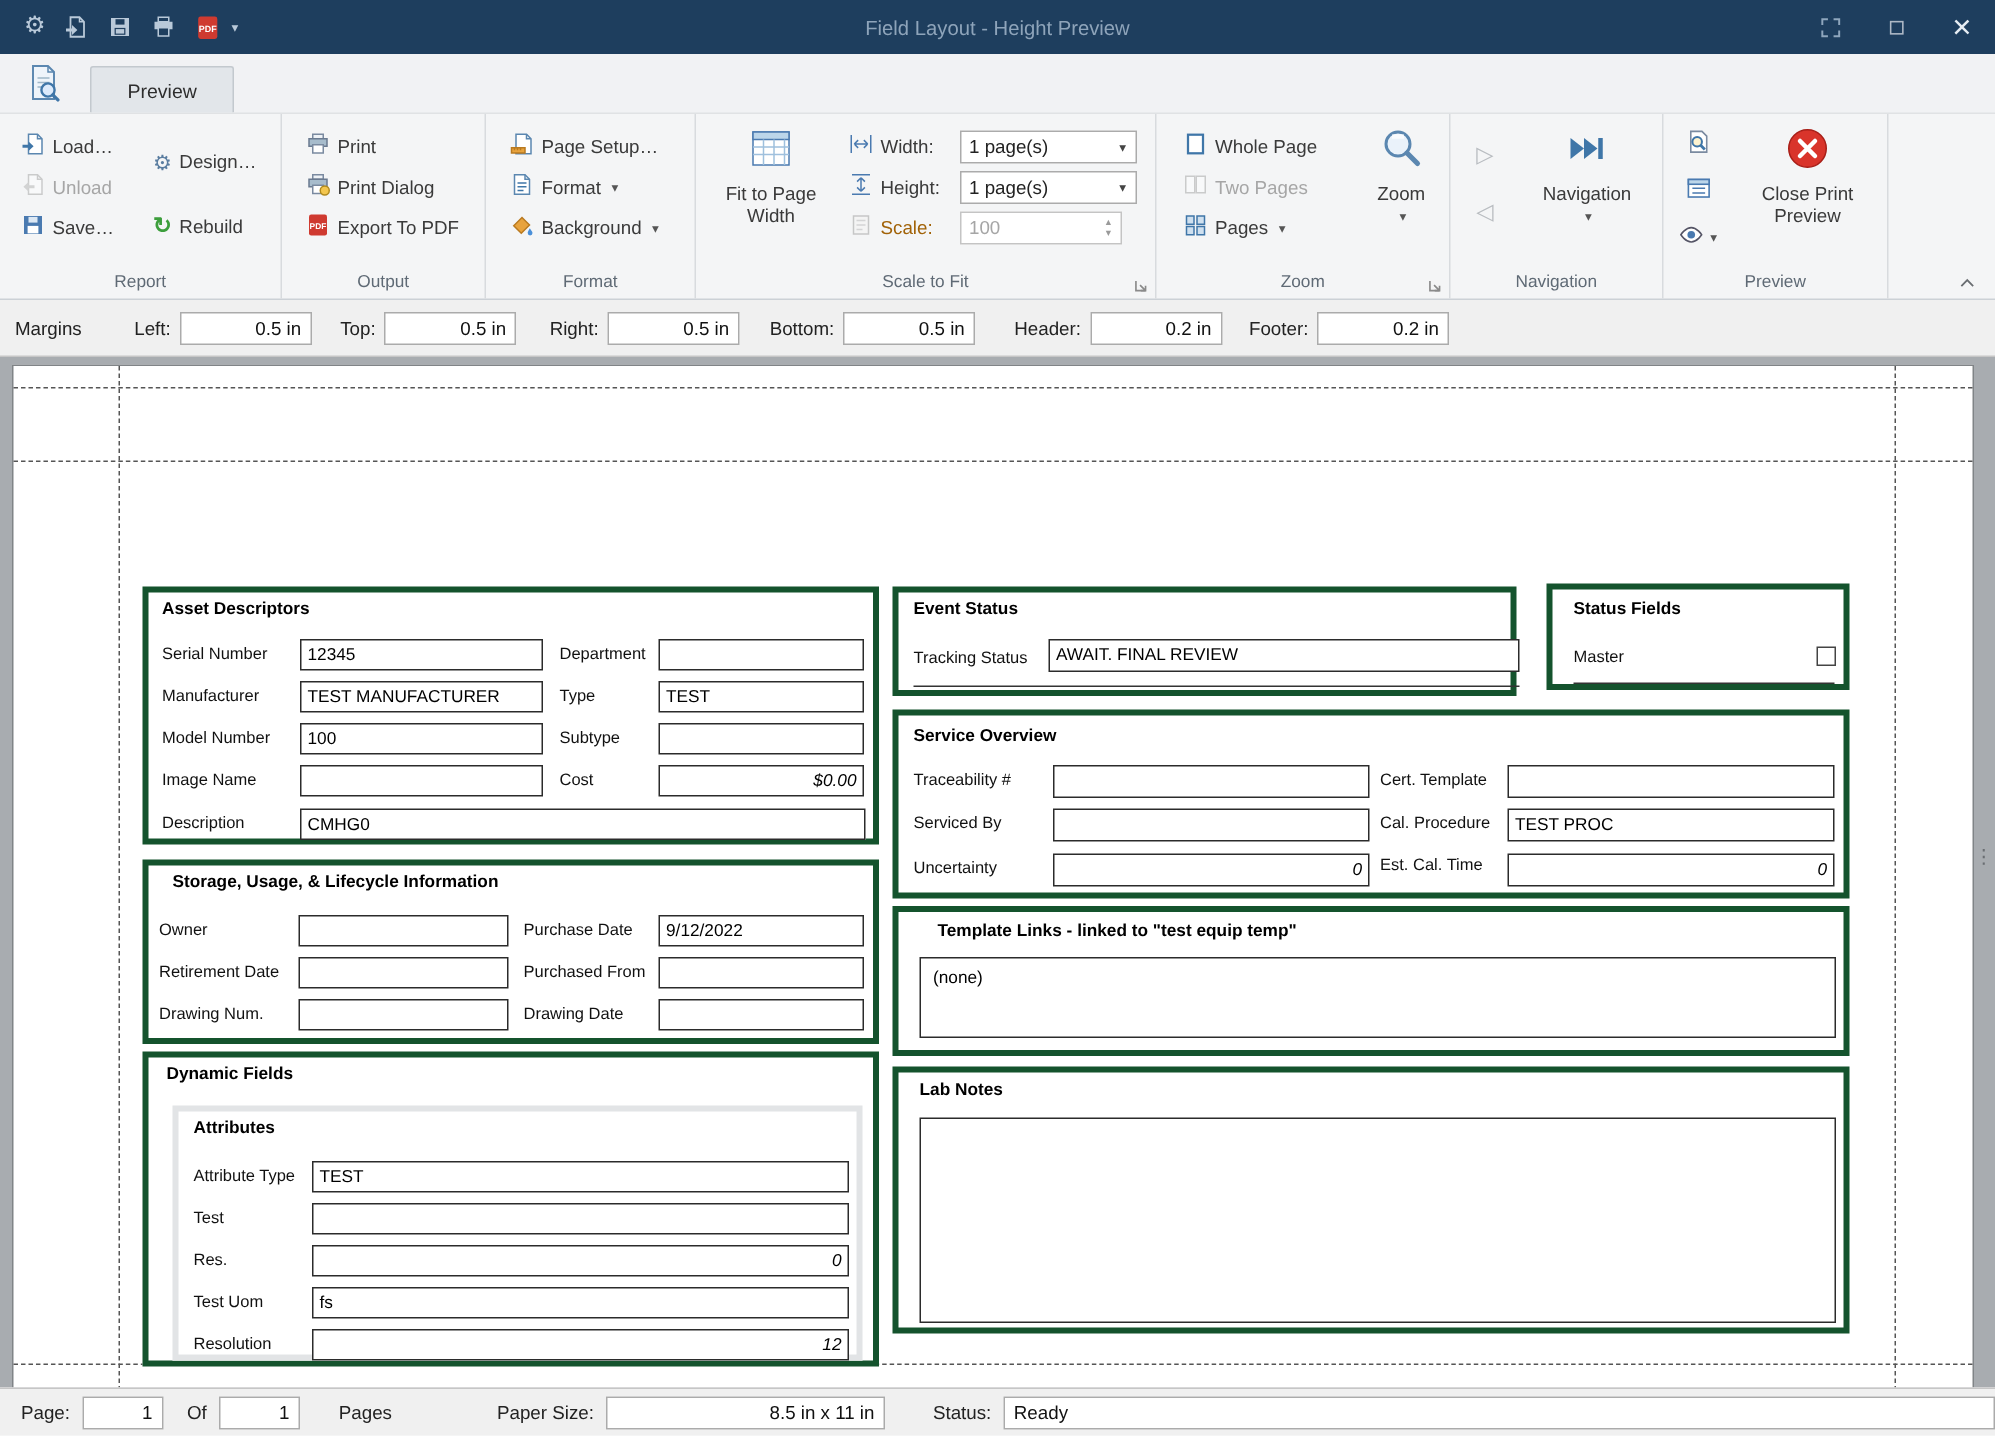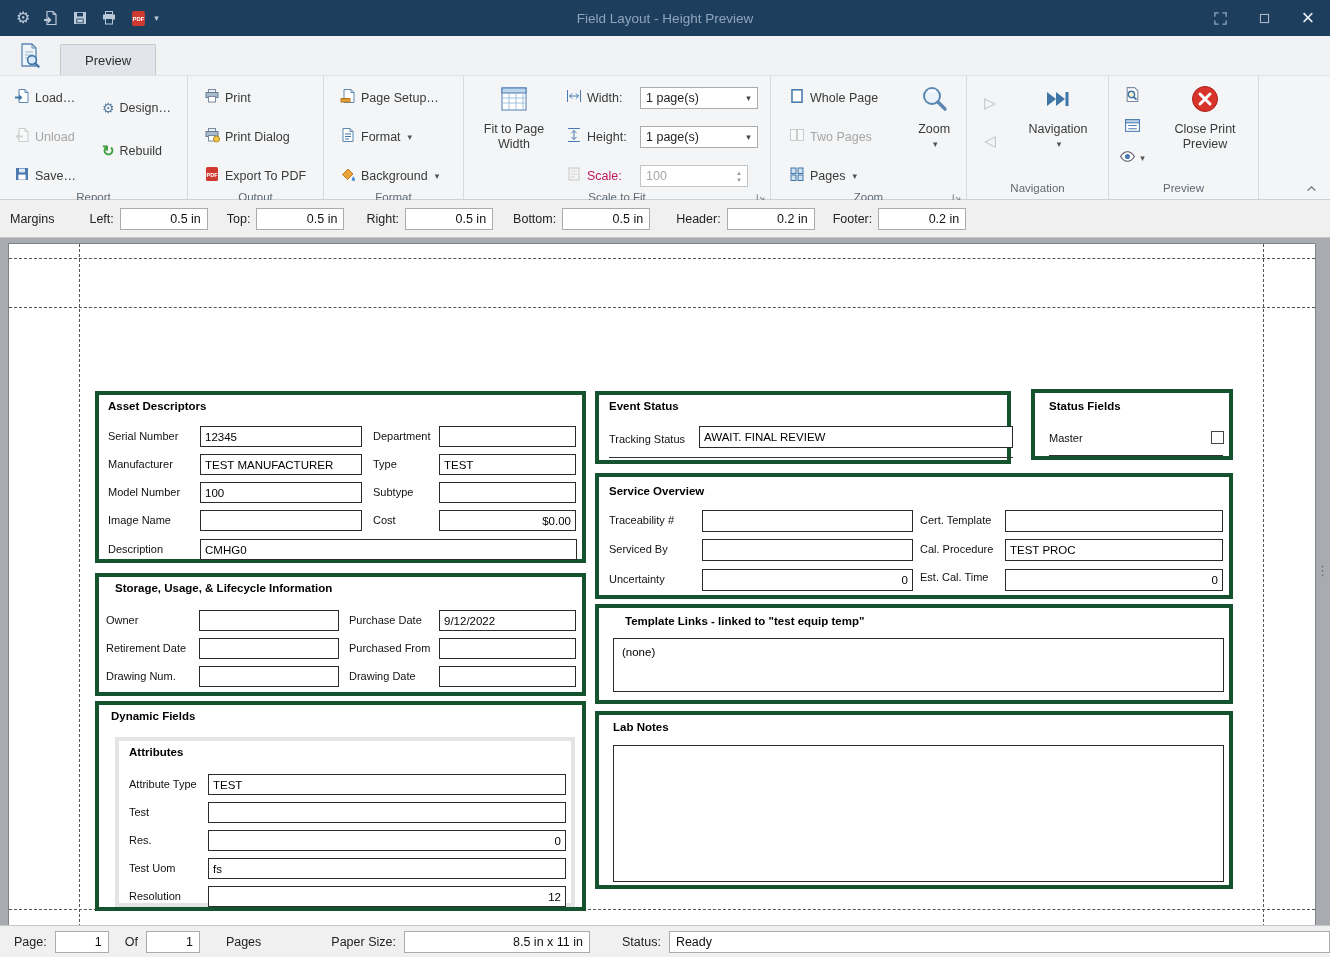--- a/index.html
+++ b/index.html
@@ -20,30 +20,30 @@
   
   .tabrow { position:absolute; top:36px; left:0; width:1330px; height:40px; background:#f1f2f4; display:flex; align-items:flex-end; border-bottom:1px solid #e0e2e4; }
   .app-btn { width:58px; height:38px; display:flex; align-items:center; justify-content:center; }
   .tab { height:31px; margin-left:2px; padding:0 24px; background:#e2e6ea; border:1px solid #c3c9ce; border-bottom:none; border-radius:2px 2px 0 0; display:flex; align-items:center; font-size:13px; color:#2d2d2d; }
 
   
   .ribbon { position:absolute; top:76px; left:0; width:1330px; height:124px; background:#f4f5f6; border-bottom:1px solid #ccd1d6; display:flex; }
   .rgroup { position:relative; height:123px; border-right:1px solid #d8dbde; display:flex; flex-direction:column; }
   .rgc { flex:1; display:flex; }
   .rlabel { height:19px; text-align:center; font-size:11.5px; color:#5f6a75; line-height:17px; position:relative; }
-  .rcol { display:flex; flex-direction:column; gap:12px; padding-top:8px; }
+  .rcol { display:flex; flex-direction:column; gap:0; padding-top:8px; }
   .sbtn { display:flex; align-items:center; gap:5px; height:27px; padding:0 6px; font-size:12.5px; color:#3a3a3a; white-space:nowrap; border-radius:2px; cursor:default; }
   .sbtn.disabled { color:#a6a6a6; }
   .sbtn.disabled svg { opacity:.45; filter:grayscale(1); }
   .caret { font-size:9px; color:#555; margin-left:2px; }
   .bbtn { display:flex; flex-direction:column; align-items:center; text-align:center; font-size:12.5px; color:#3a3a3a; padding-top:7px; line-height:15px; cursor:default; }
   .bbtn .blabel { margin-top:3px; }
   .srow { display:flex; align-items:center; gap:5px; height:27px; }
   .srow .slbl { width:48px; font-size:12.5px; color:#3a3a3a; }
-  .srow .slbl.disabled { color:#be185d; }
+  .srow .slbl.disabled { color:#a16207; }
   .combo { display:flex; align-items:center; width:118px; height:22px; background:#fff; border:1px solid #ababab; font-size:12.5px; color:#222; padding-left:5px; }
   .combo .cbtn { margin-left:auto; width:17px; height:20px; display:flex; align-items:center; justify-content:center; color:#444; font-size:9px; }
   .spin { display:flex; align-items:center; width:108px; height:22px; background:#fff; border:1px solid #c4c4c4; font-size:12.5px; color:#a6a6a6; padding-left:5px; }
   .spin .arrows { margin-left:auto; width:16px; display:flex; flex-direction:column; align-items:center; color:#9a9a9a; font-size:7px; line-height:7px; }
   .launcher { position:absolute; right:3px; bottom:2px; width:14px; height:14px; display:flex; align-items:center; justify-content:center; }
   .collapse-btn { position:absolute; right:8px; bottom:3px; width:22px; height:16px; display:flex; align-items:center; justify-content:center; }
   .icon-btn { width:26px; height:24px; display:flex; align-items:center; justify-content:center; gap:2px; }
   .nav-arrow { width:26px; height:26px; display:flex; align-items:center; justify-content:center; font-size:15px; color:#b8bcc0; }
 
   
@@ -56,21 +56,21 @@
   .page { position:absolute; left:8px; top:5px; width:1308px; height:695px; background:#fff; border:1px solid #808487; }
   .guide-v { position:absolute; top:0; bottom:0; width:0; border-left:1px dashed #555; }
   .guide-h { position:absolute; left:0; right:0; height:0; border-top:1px dashed #555; }
   .grip { position:absolute; right:1px; top:330px; color:#6a6e72; font-size:13px; line-height:6px; }
 
   .doc-title { position:absolute; top:70px; left:0; width:100%; text-align:center; text-indent:38px; font-size:21px; font-weight:bold; color:#000; }
   .dsec { position:absolute; background:#fff; border:4px solid #14532d; }
   .stitle { position:absolute; font-size:11.5px; font-weight:bold; color:#000; white-space:nowrap; }
   .dlbl { position:absolute; font-size:11px; color:#111; white-space:nowrap; }
   .dinput { position:absolute; height:21px; background:#fff; border:1px solid #2b2b2b; font-size:11.5px; color:#000; display:flex; align-items:center; padding:0 4px; overflow:hidden; white-space:nowrap; }
-  .dinput.r { justify-content:flex-end; }
+  .dinput.r { justify-content:flex-end;font-style:italic; }
   .dbox { position:absolute; background:#fff; border:1px solid #2b2b2b; font-size:11.5px; color:#000; padding:7px 8px; }
   .rule { position:absolute; height:0; border-top:1px solid #333; }
   .cb { position:absolute; width:13px; height:13px; background:#fff; border:1px solid #444; }
 
   
   .statusbar { position:absolute; top:925px; left:0; width:1330px; height:32px; background:#f0f0f0; border-top:1px solid #c6c6c6; display:flex; align-items:center; padding-left:14px; font-size:12.5px; color:#222; }
   .sinput { height:22px; background:#fff; border:1px solid #ababab; display:flex; align-items:center; font-size:12.5px; color:#111; }
   .sinput.r { justify-content:flex-end; padding-right:6px; }
   .sinput.l { justify-content:flex-start; padding-left:6px; }
 </style>

